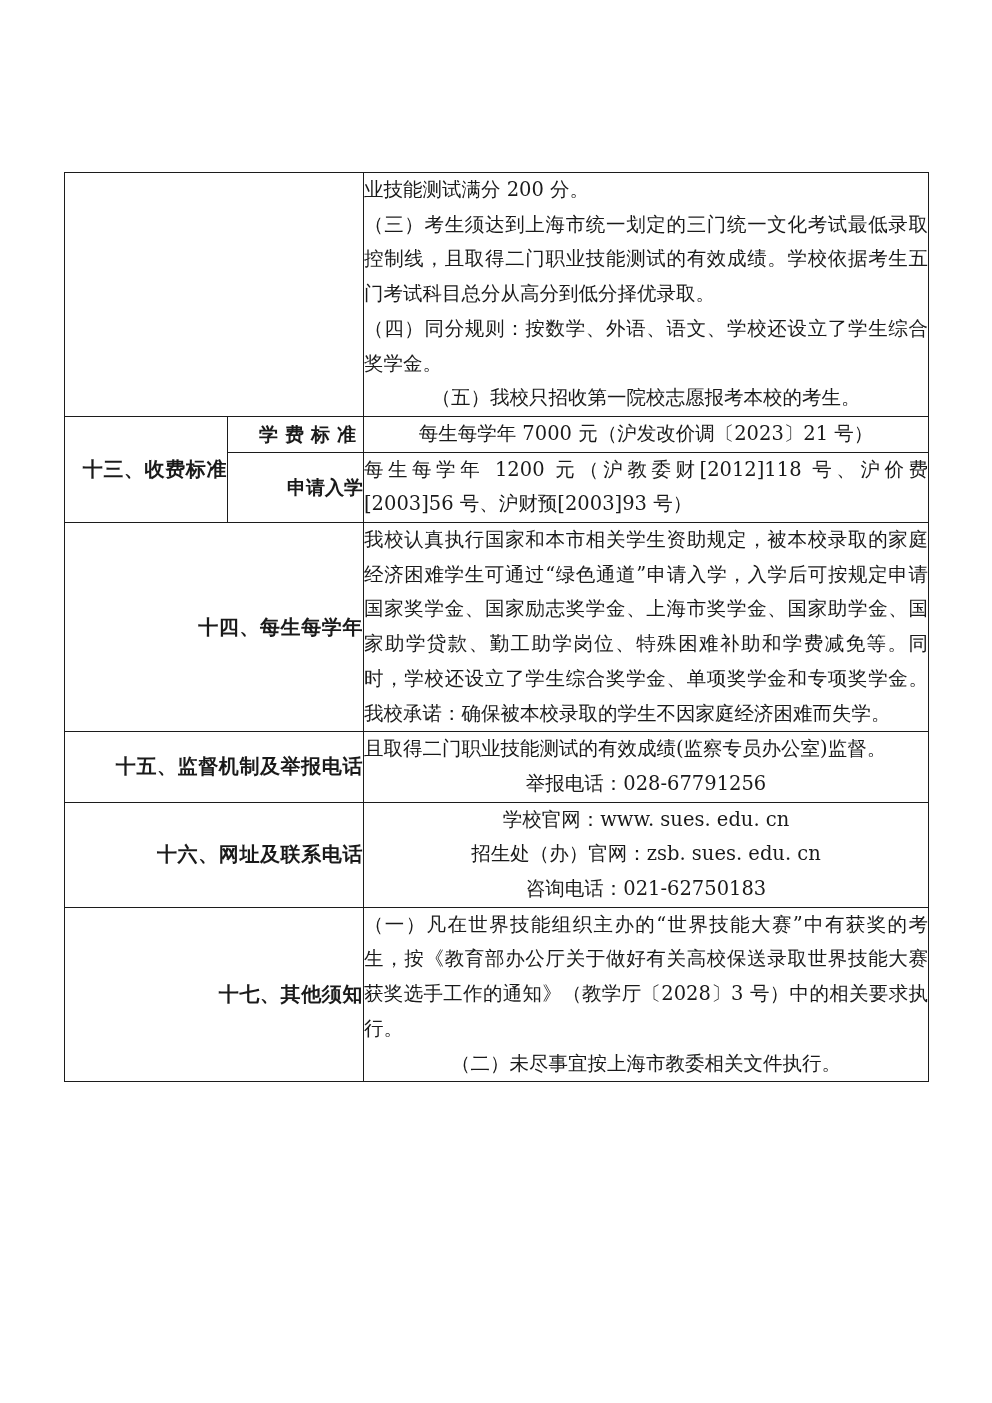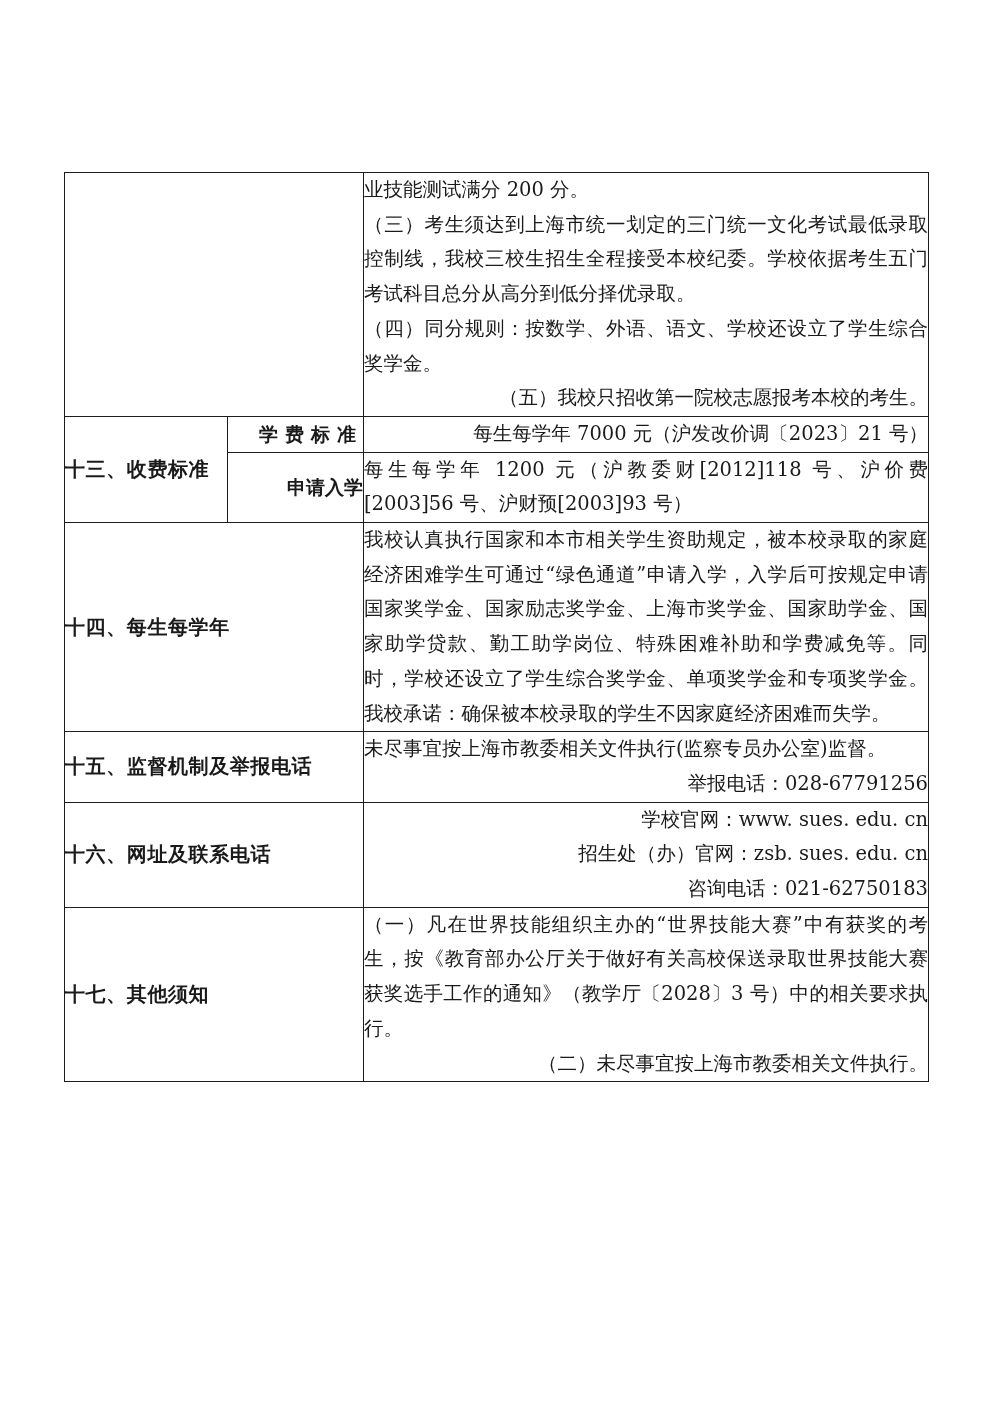--- a/index.html
+++ b/index.html
@@ -43,20 +43,21 @@
   col.c-body  { width: 565px; }
 
   .label-cell {
     padding: 6px 4px 6px 14px;
     font-size: 20px;
     line-height: 1.55;
     letter-spacing: 0.6px;
     font-family: "DejaVu Serif", "Liberation Serif", serif;
     font-weight: 600;
     white-space: nowrap;
+    text-align: right;
   }
 
   .sub-cell {
     padding: 8px 8px;
     font-size: 19px;
     line-height: 1.5;
     text-align: right;
     font-weight: 600;
     white-space: nowrap;
   }
@@ -75,21 +76,21 @@
 
   .body-cell p {
     margin: 0;
     text-align: justify;
     text-justify: inter-ideograph;
   }
   .body-cell p.ind {
     text-indent: 0;
   }
   .body-cell p.flat {
-    text-align: right;
+    text-align: center;
   }
 
   
   .empty-cell { padding: 0; }
 </style>
 </head>
 <body>
 
 <div class="page">
 
@@ -98,21 +99,21 @@
       <col class="c-label">
       <col class="c-sub">
       <col class="c-body">
     </colgroup>
     <tbody>
 
       <tr>
         <td class="empty-cell" colspan="2"></td>
         <td class="body-cell">
           <p class="ind">业技能测试满分 200 分。</p>
-          <p class="ind">（三）考生须达到上海市统一划定的三门统一文化考试最低录取控制线，我校三校生招生全程接受本校纪委。学校依据考生五门考试科目总分从高分到低分择优录取。</p>
+          <p class="ind">（三）考生须达到上海市统一划定的三门统一文化考试最低录取控制线，且取得二门职业技能测试的有效成绩。学校依据考生五门考试科目总分从高分到低分择优录取。</p>
           <p class="ind">（四）同分规则：按数学、外语、语文、学校还设立了学生综合奖学金。</p>
           <p class="flat">（五）我校只招收第一院校志愿报考本校的考生。</p>
         </td>
       </tr>
 
       <tr>
         <td class="label-cell" rowspan="2">十三、收费标准</td>
         <td class="sub-cell spread">学费标准</td>
         <td class="body-cell">
           <p class="flat">每生每学年 7000 元（沪发改价调〔2023〕21 号）</p>
@@ -129,21 +130,21 @@
       <tr>
         <td class="label-cell" colspan="2">十四、每生每学年</td>
         <td class="body-cell">
           <p>我校认真执行国家和本市相关学生资助规定，被本校录取的家庭经济困难学生可通过“绿色通道”申请入学，入学后可按规定申请国家奖学金、国家励志奖学金、上海市奖学金、国家助学金、国家助学贷款、勤工助学岗位、特殊困难补助和学费减免等。同时，学校还设立了学生综合奖学金、单项奖学金和专项奖学金。我校承诺：确保被本校录取的学生不因家庭经济困难而失学。</p>
         </td>
       </tr>
 
       <tr>
         <td class="label-cell" colspan="2">十五、监督机制及举报电话</td>
         <td class="body-cell">
-          <p>未尽事宜按上海市教委相关文件执行(监察专员办公室)监督。</p>
+          <p>且取得二门职业技能测试的有效成绩(监察专员办公室)监督。</p>
           <p class="flat">举报电话：028-67791256</p>
         </td>
       </tr>
 
       <tr>
         <td class="label-cell" colspan="2">十六、网址及联系电话</td>
         <td class="body-cell">
           <p class="flat">学校官网：www. sues. edu. cn</p>
           <p class="flat">招生处（办）官网：zsb. sues. edu. cn</p>
           <p class="flat">咨询电话：021-62750183</p>

